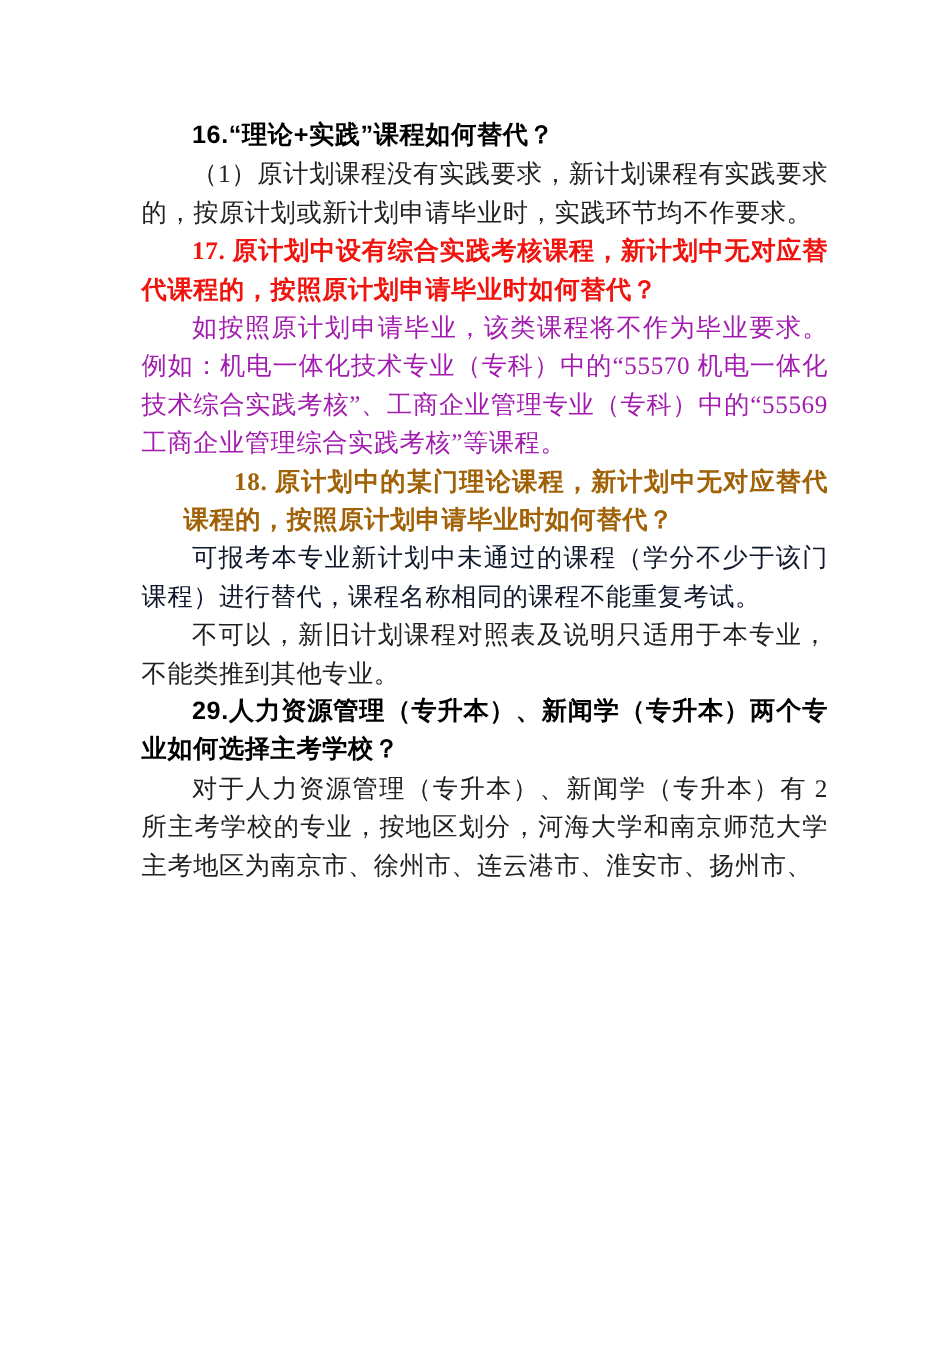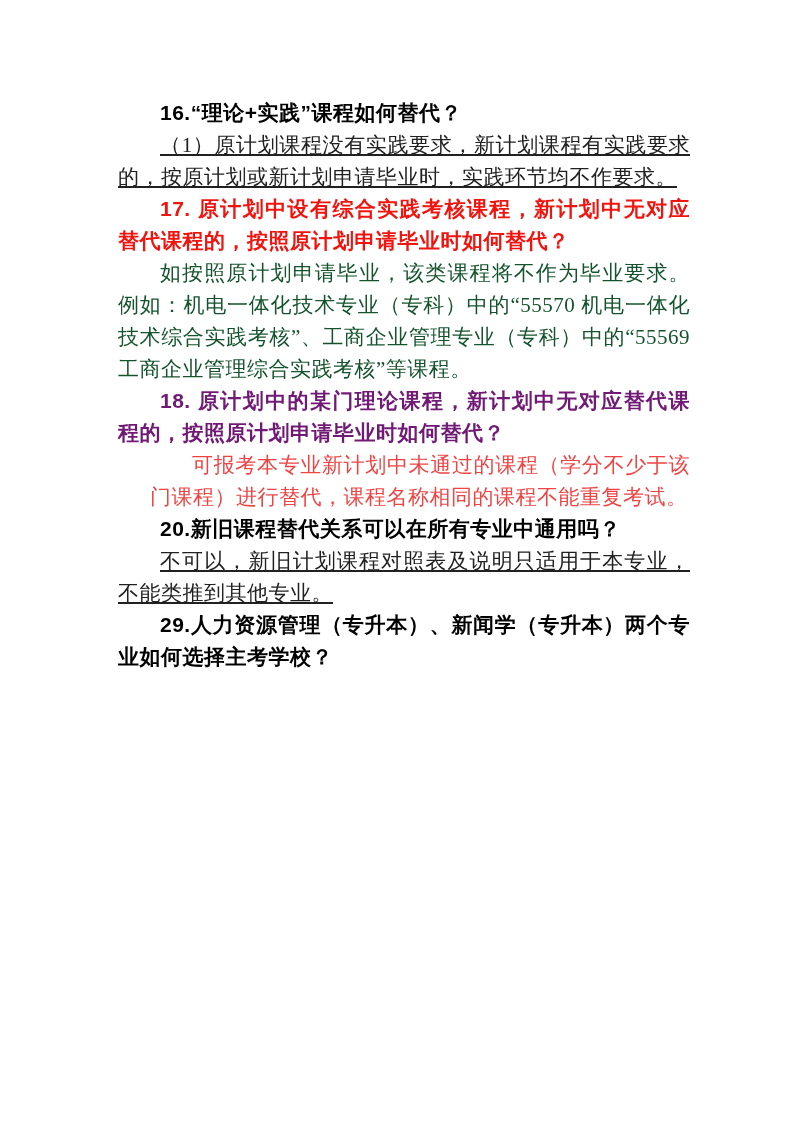--- a/index.html
+++ b/index.html
@@ -32,26 +32,25 @@
     color: #212121;
     font-family: "Liberation Serif", "DejaVu Serif", serif;
     word-break: break-all;
   }
   .para.heading-black {
     font-family: "Liberation Sans", "DejaVu Sans", sans-serif;
     font-weight: 700;
     color: #000000;
   }
   .para.heading-red {
-    font-family: Liberation Sans, sans-serif;
+    font-family: Liberation Serif, serif;
     font-weight: 700;
   }
   .para.body-black {
     color: #212121;
-    text-decoration: underline;
   }
   .page-number {
     position: absolute;
     left: 16px;
     top: 1028px;
     width: 770px;
     text-align: center;
     font-size: 15px;
     line-height: 20px;
     color: #1a1a2e;
@@ -59,21 +58,21 @@
   }
 </style>
 </head>
 <body>
 
 <div class="doc-page">
   <div class="doc-content" id="doc-content">
       <p class="para heading-black">16.“理论+实践”课程如何替代？</p>
       <p class="para body-black">（1）原计划课程没有实践要求，新计划课程有实践要求的，按原计划或新计划申请毕业时，实践环节均不作要求。</p>
       <p class="para heading-red" style="color: rgb(240, 20, 15);">17. 原计划中设有综合实践考核课程，新计划中无对应替代课程的，按照原计划申请毕业时如何替代？</p>
-      <p class="para body-red" style="color: #14532d;">如按照原计划申请毕业，该类课程将不作为毕业要求。例如：机电一体化技术专业（专科）中的“55570 机电一体化技术综合实践考核”、工商企业管理专业（专科）中的“55569 工商企业管理综合实践考核”等课程。</p>
-      <p class="para heading-red" style="color: #701a75;">18. 原计划中的某门理论课程，新计划中无对应替代课程的，按照原计划申请毕业时如何替代？</p>
-      <p class="para body-red" style="color: #ef4444; margin-left: 32px;">可报考本专业新计划中未通过的课程（学分不少于该门课程）进行替代，课程名称相同的课程不能重复考试。</p>
-      <p class="para heading-black">20.新旧课程替代关系可以在所有专业中通用吗？</p>
+      <p class="para body-red" style="color: #a21caf;">如按照原计划申请毕业，该类课程将不作为毕业要求。例如：机电一体化技术专业（专科）中的“55570 机电一体化技术综合实践考核”、工商企业管理专业（专科）中的“55569 工商企业管理综合实践考核”等课程。</p>
+      <p class="para heading-red" style="color: #a16207; margin-left: 35px;">18. 原计划中的某门理论课程，新计划中无对应替代课程的，按照原计划申请毕业时如何替代？</p>
+      <p class="para body-red" style="color: #0f172a;">可报考本专业新计划中未通过的课程（学分不少于该门课程）进行替代，课程名称相同的课程不能重复考试。</p>
       <p class="para body-black">不可以，新旧计划课程对照表及说明只适用于本专业，不能类推到其他专业。</p>
       <p class="para heading-black">29.人力资源管理（专升本）、新闻学（专升本）两个专业如何选择主考学校？</p>
+      <p class="para body-black">对于人力资源管理（专升本）、新闻学（专升本）有 2 所主考学校的专业，按地区划分，河海大学和南京师范大学主考地区为南京市、徐州市、连云港市、淮安市、扬州市、</p>
     </div>
   <div class="page-number">11</div>
 </div>
 
 </body></html>

